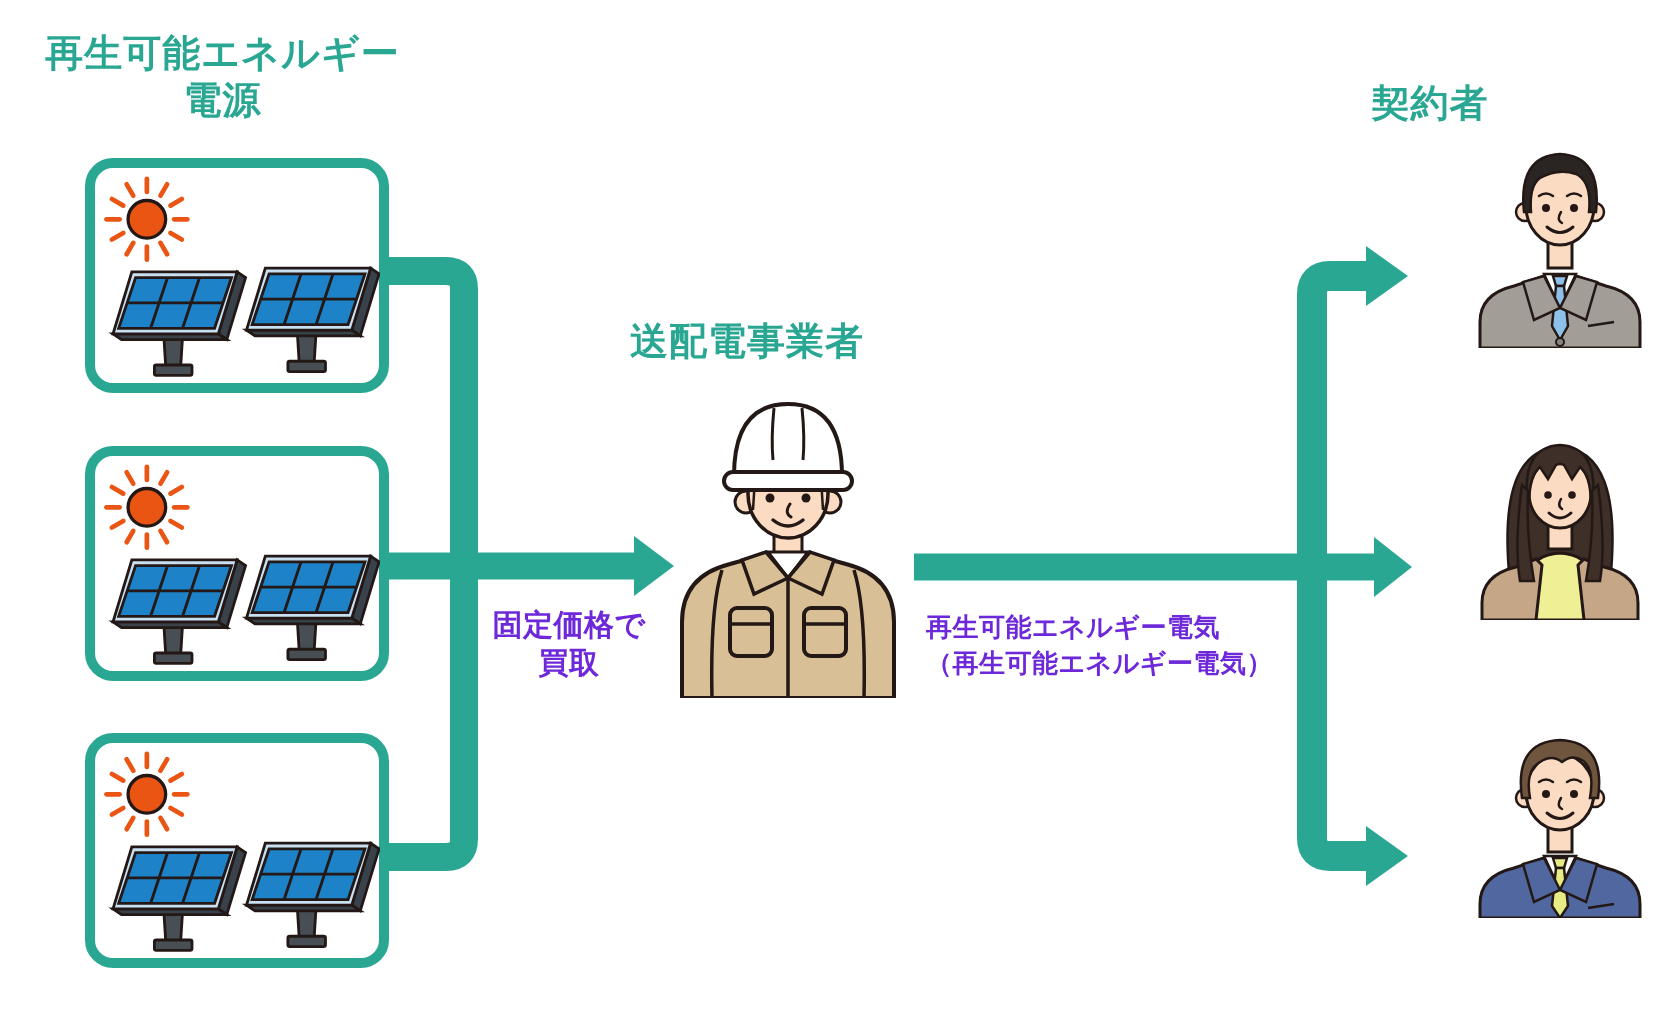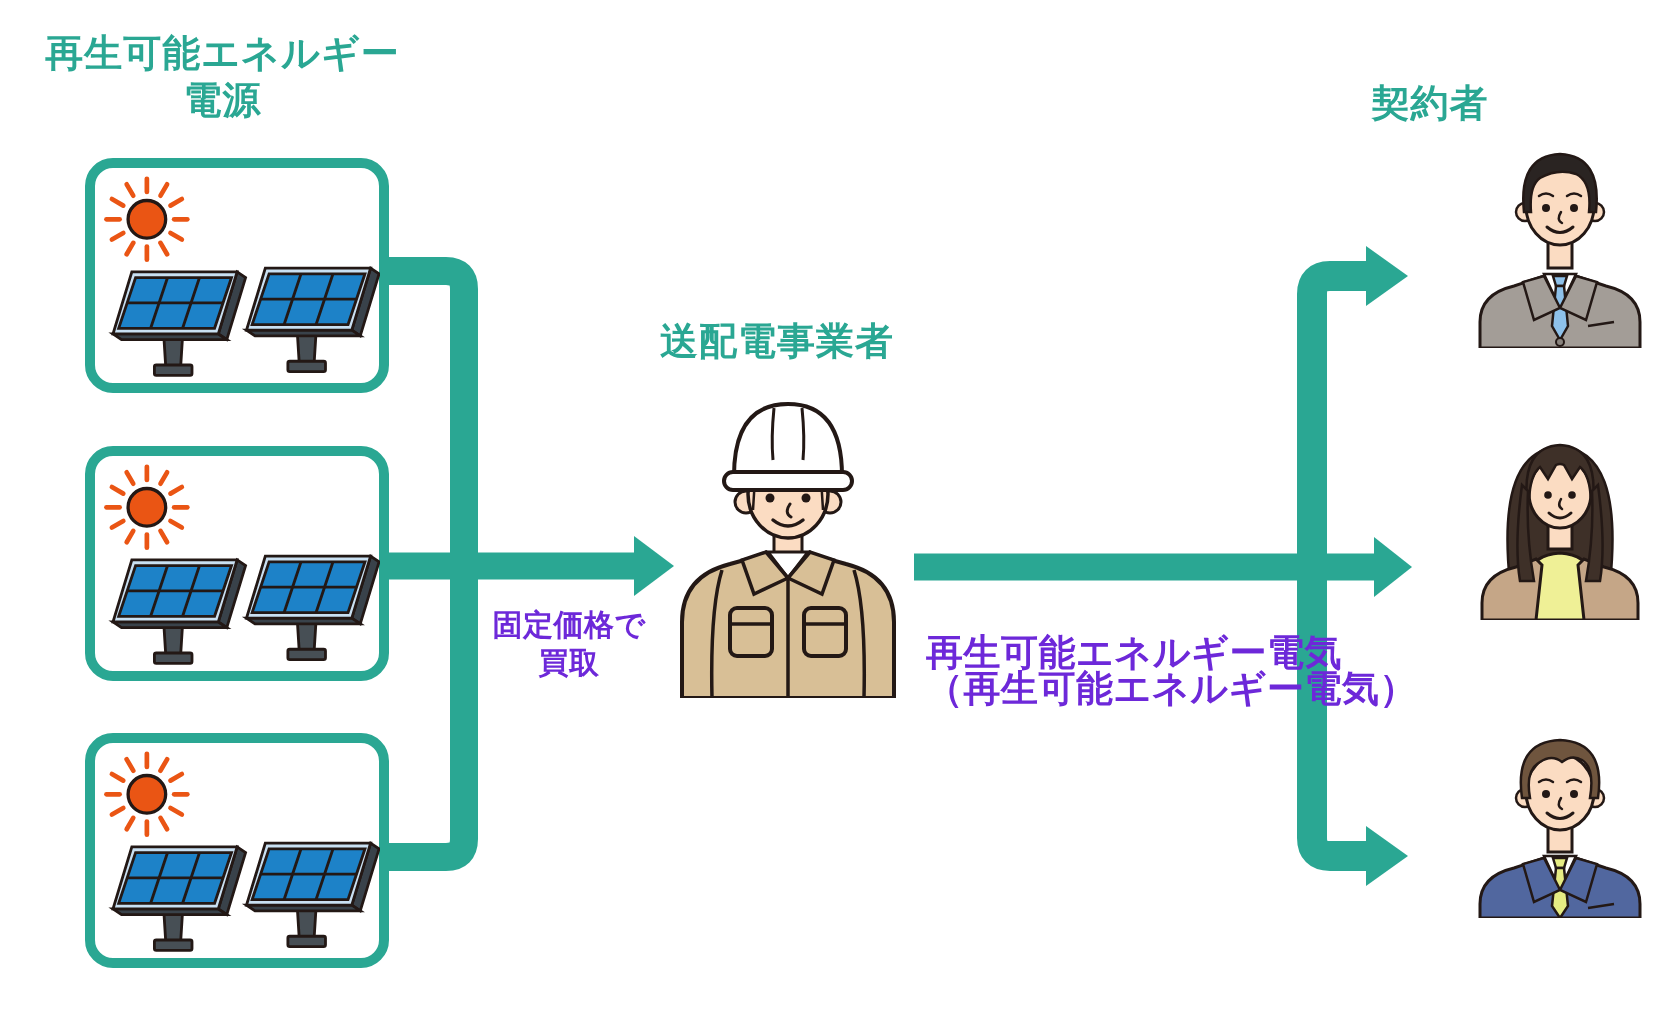--- a/index.html
+++ b/index.html
@@ -5,27 +5,27 @@
   html,body{margin:0;padding:0;background:#ffffff;}
   .canvas{
     position:relative;width:1680px;height:1033px;background:#ffffff;overflow:hidden;
     font-family:Liberation Serif, serif;
   }
   .title{
     position:absolute;color:#2AA793;font-weight:bold;text-align:center;
     font-size:38px;line-height:47px;letter-spacing:1px;white-space:nowrap;
   }
   .left-title{left:30px;top:30px;width:385px;}
-  .center-title{left:600px;top:318px;width:354px;text-align:center;}
+  .center-title{left:570px;top:318px;width:354px;text-align:center;}
   .right-title{left:1330px;top:52px;width:200px;margin-top:28px;}
   .label{
     position:absolute;color:#6d28d9;font-weight:bold;letter-spacing:0.5px;white-space:nowrap;
   }
   .buy-label{left:444px;top:606px;width:250px;text-align:center;font-size:30px;line-height:38px;}
-  .supply-label{left:926px;top:610px;text-align:left;font-size:37px;line-height:36px;margin-top:25px;}
+  .supply-label{left:926px;top:610px;text-align:left;font-size:26px;line-height:36px;}
   .source-box{
     position:absolute;left:85px;width:304px;height:235px;background:#ffffff;
     border:10px solid #2AA793;border-radius:28px;box-sizing:border-box;
   }
   .source-box svg{position:absolute;left:3px;top:6px;}
   .connectors{position:absolute;left:0;top:0;}
   .figure{position:absolute;}
 </style>
 </head>
 <body>

